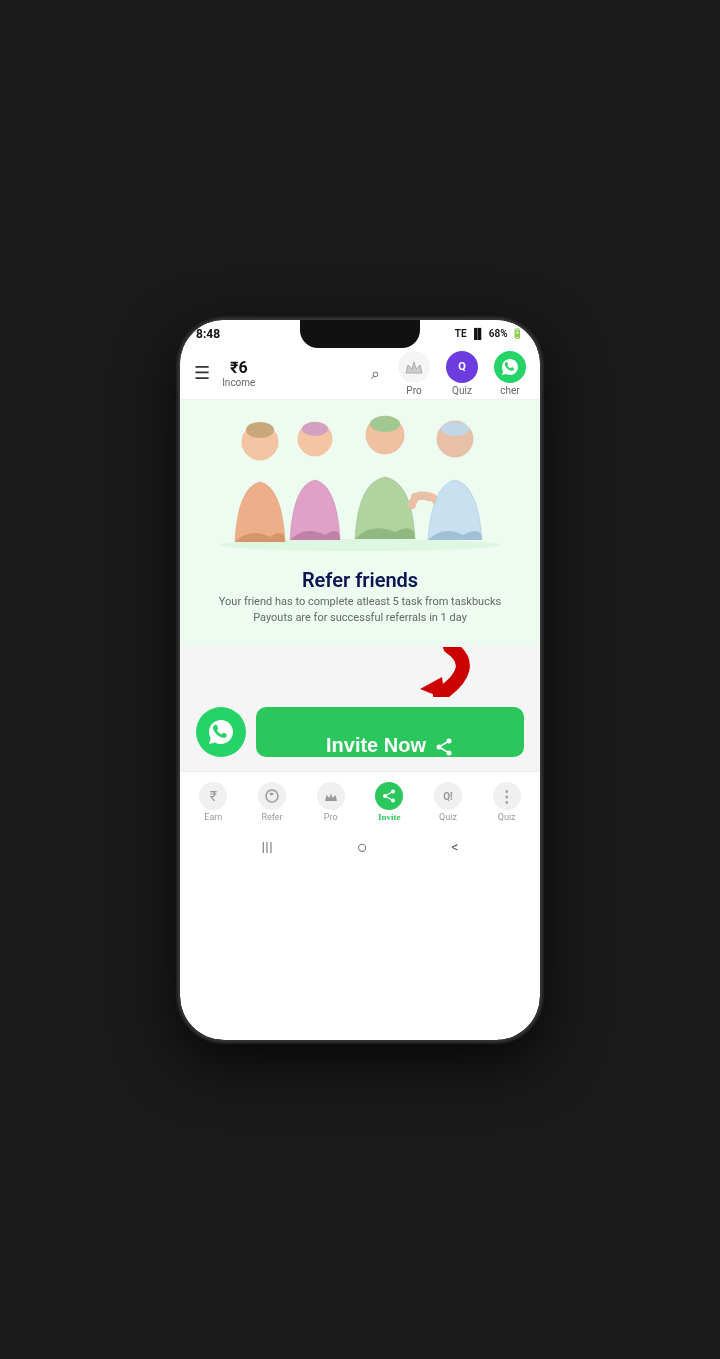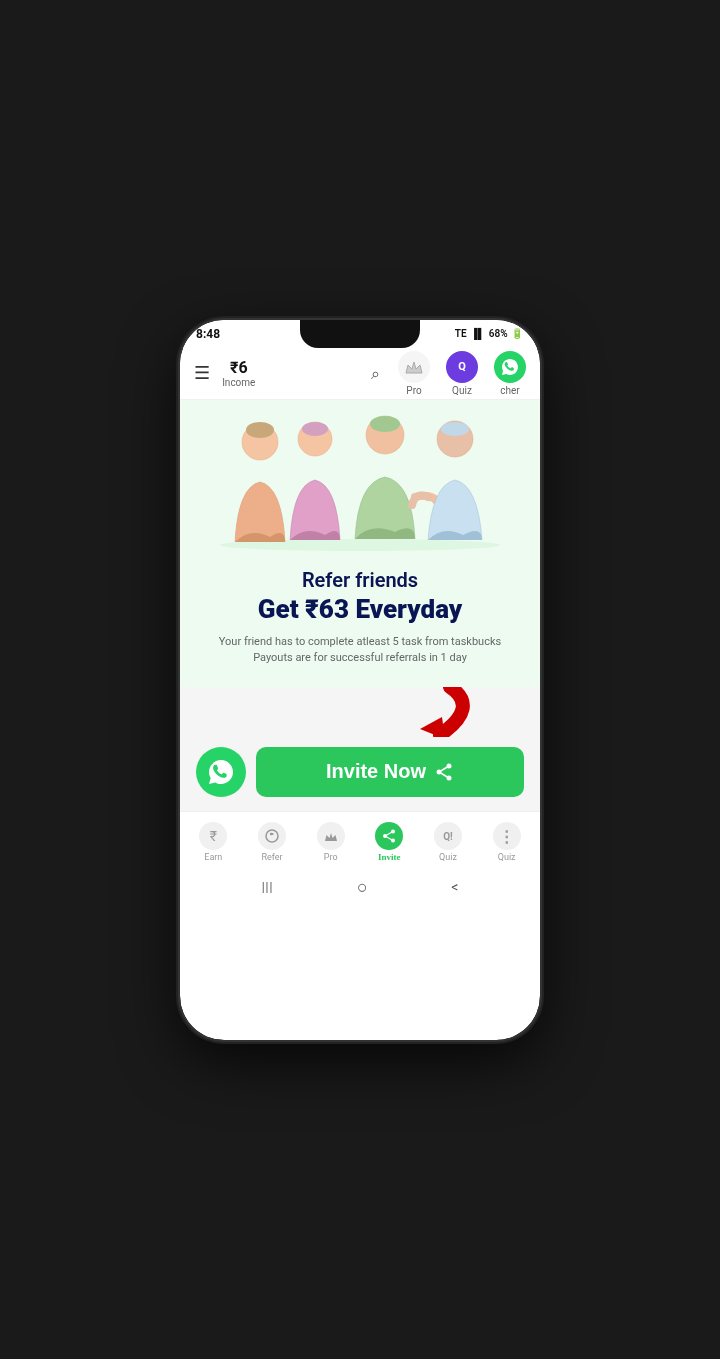--- a/index.html
+++ b/index.html
@@ -170,21 +170,21 @@
       flex-shrink: 0;
       cursor: pointer;
     }
     .invite-now-btn {
       flex: 1;
       background: #2bc75c;
       border: none;
       border-radius: 10px;
       height: 50px;
       display: flex;
-      align-items: center;
+      align-items: flex-end;
       justify-content: center;
       gap: 8px;
       cursor: pointer;
     }
     .invite-now-btn-text {
       font-size: 20px;
       font-weight: 700;
       color: #fff;
     }
     
@@ -320,21 +320,20 @@
             <ellipse cx="255" cy="32" rx="14" ry="7" fill="#c0d8e8"></ellipse>
             <path d="M228 143 Q232 88 255 83 Q278 88 282 143" fill="#c8e0f0" stroke="#a0c0d8" stroke-width="0.5"></path>
             <path d="M228 143 Q243 128 263 138 Q282 128 282 143" fill="#a0c0d8"></path>
 
             <path d="M228 100 Q215 95 212 108" stroke="#e8c0a8" stroke-width="8" stroke-linecap="round" fill="none"></path>
           </svg>
         </div>
 
         <div class="refer-text-section">
           <div class="refer-title">Refer friends</div>
-          <div class="refer-subtitle">Get ₹63 Everyday</div>
           <div class="refer-note">
             <span>Your friend has to complete atleast 5 task from taskbucks</span><br>
             <span>Payouts are for successful referrals in 1 day</span>
           </div>
         </div>
 
         <div class="arrow-section">
           <svg width="320" height="55" viewBox="0 0 320 55" style="position:absolute; right:0; top:0;">
             <path d="M230 0 Q260 20 220 48" stroke="#cc0000" stroke-width="14" fill="none" stroke-linecap="round"></path>
 

